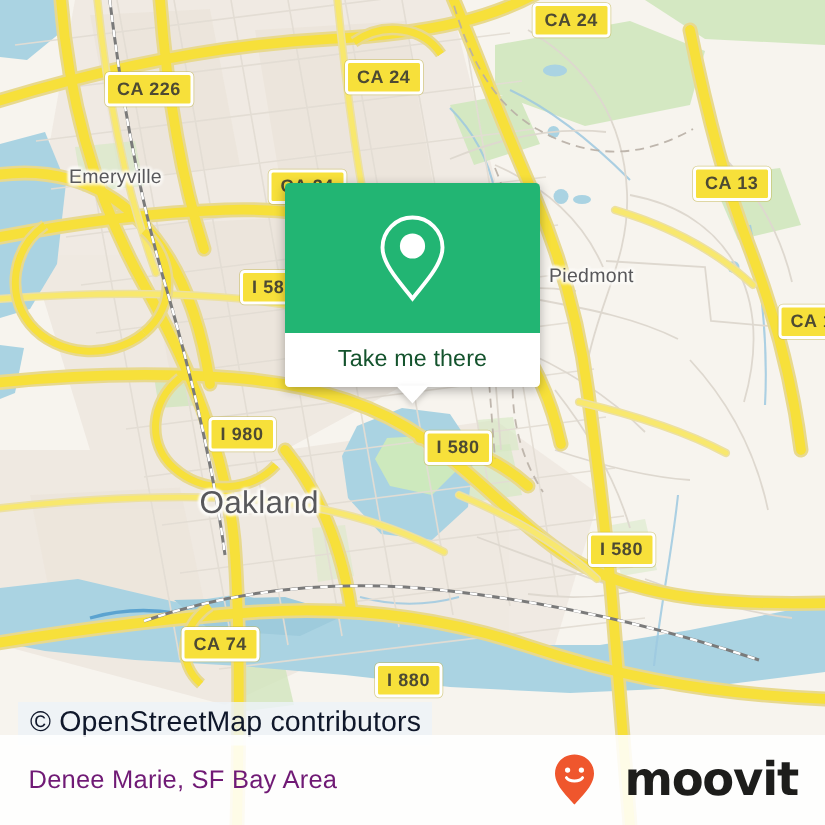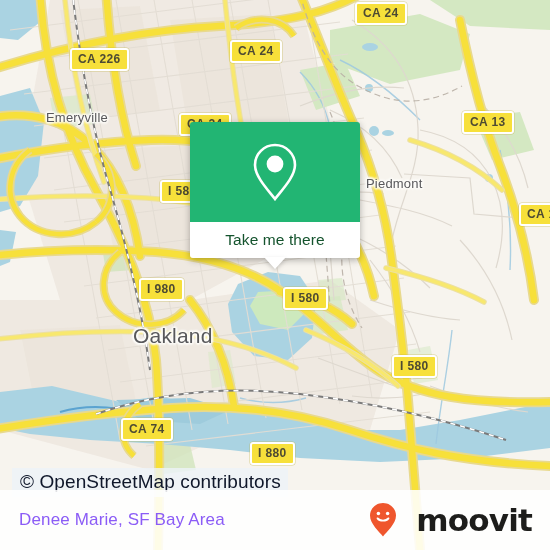--- a/index.html
+++ b/index.html
@@ -130,21 +130,21 @@
     bottom: 0;
     height: 60px;
     background: rgba(255,255,255,0.88);
     display: flex;
     align-items: center;
     justify-content: space-between;
     padding: 0 18px 0 19px;
     box-sizing: border-box;
   }
   #place-title {
-    color: #8b5cf6;
+    color: #701a75;
     font-size: 17px;
     font-weight: 400;
     letter-spacing: 0.15px;
     white-space: nowrap;
   }
   #moovit-logo {
     display: flex;
     align-items: center;
     gap: 18px;
   }

